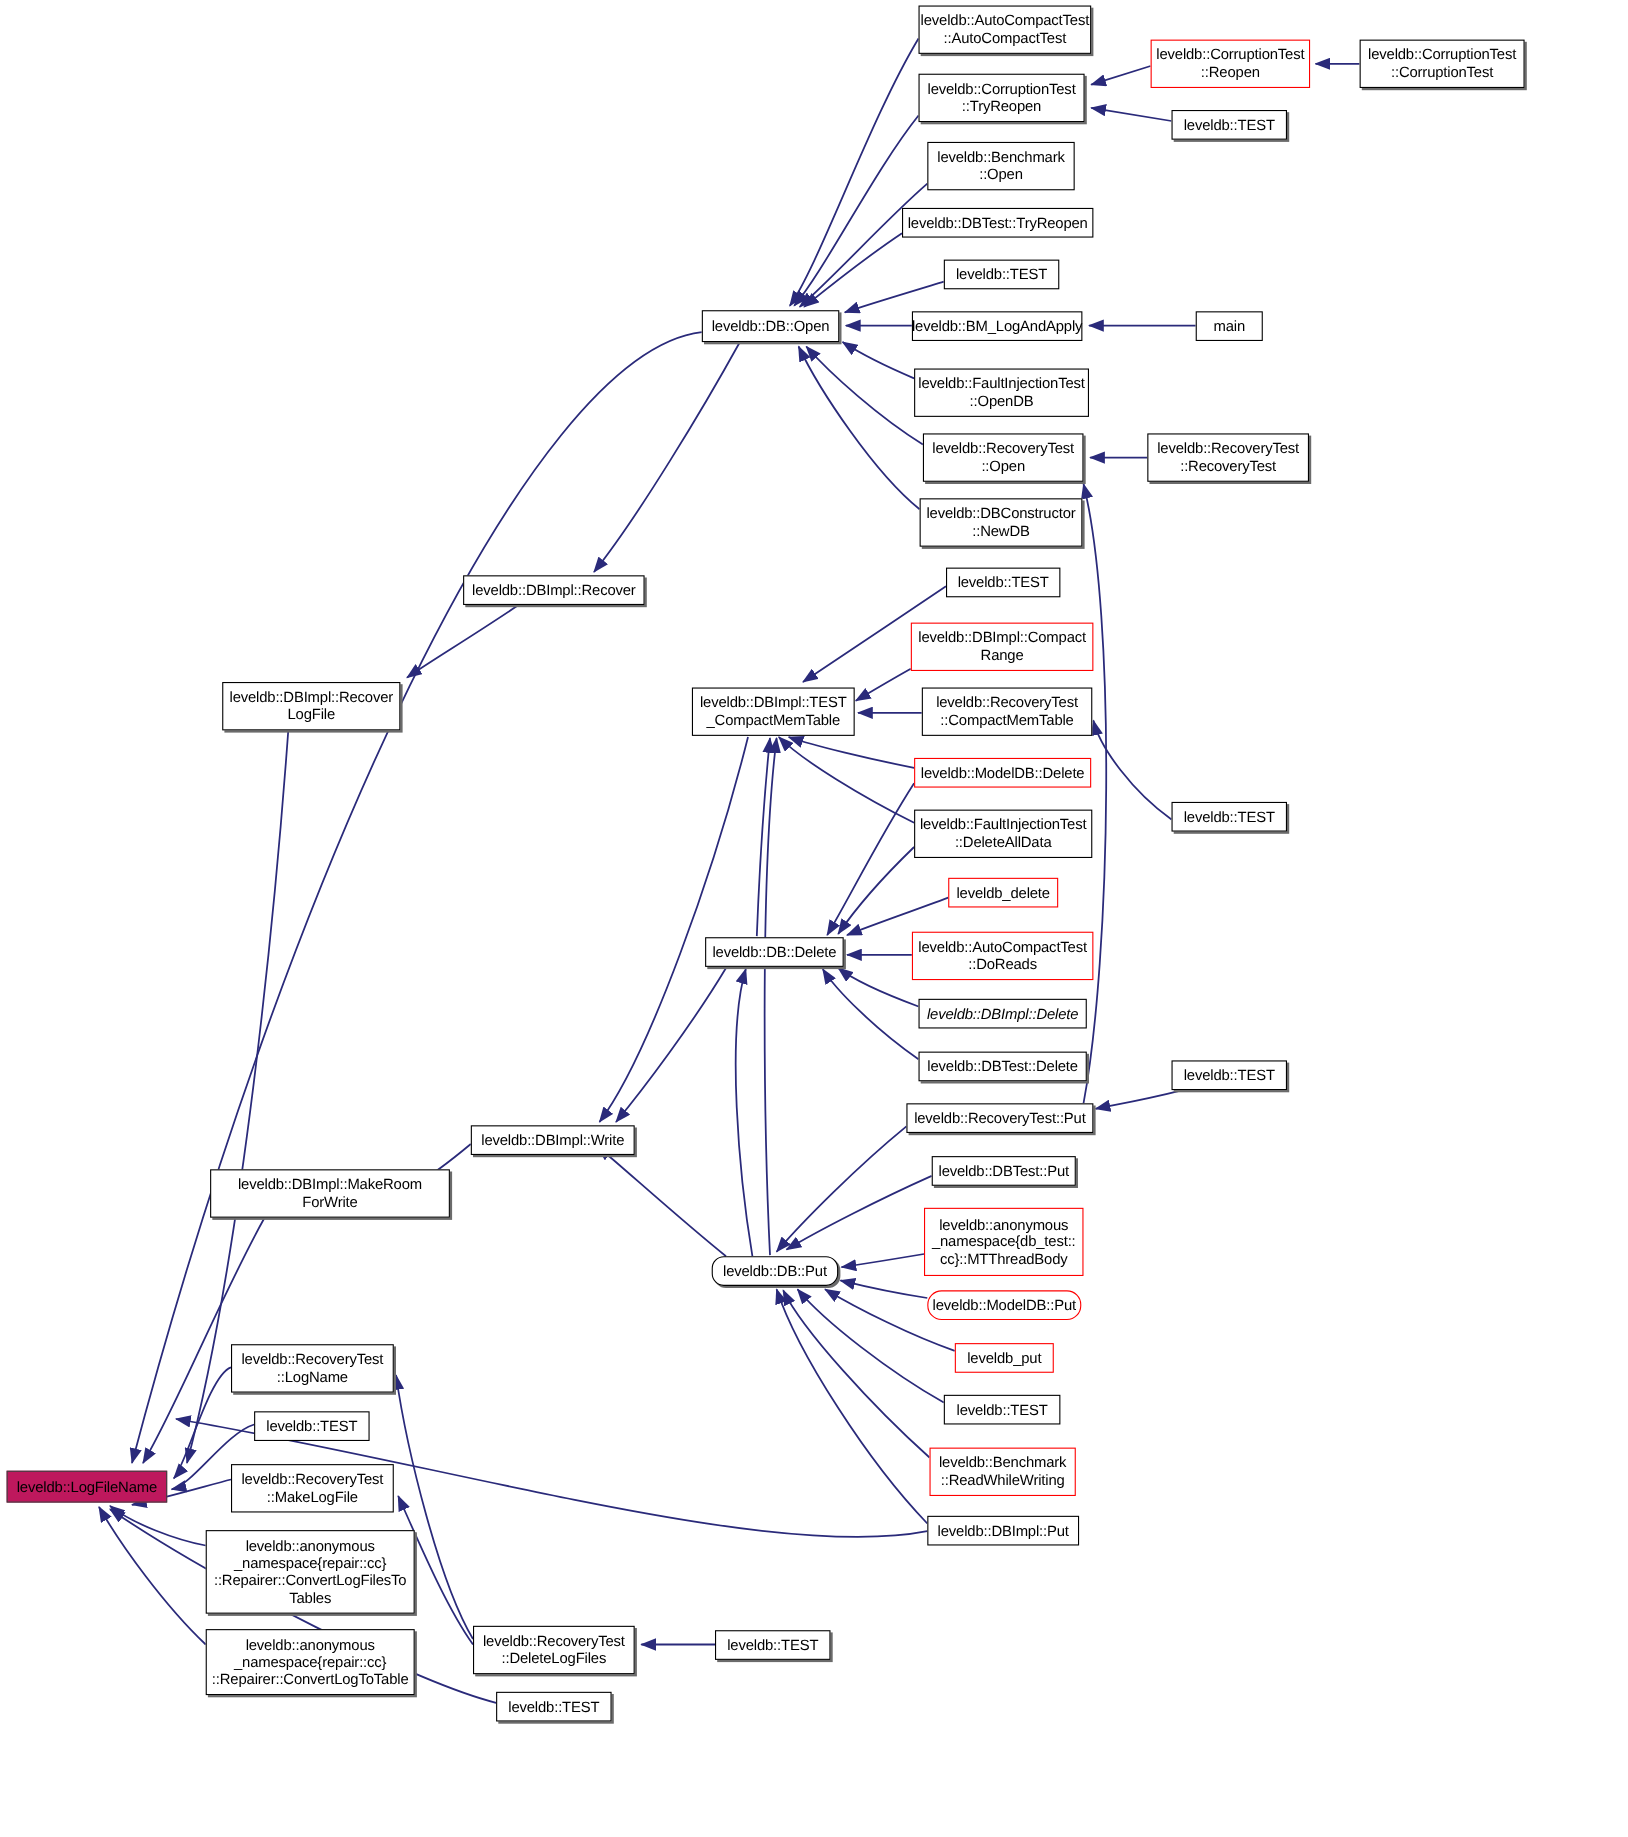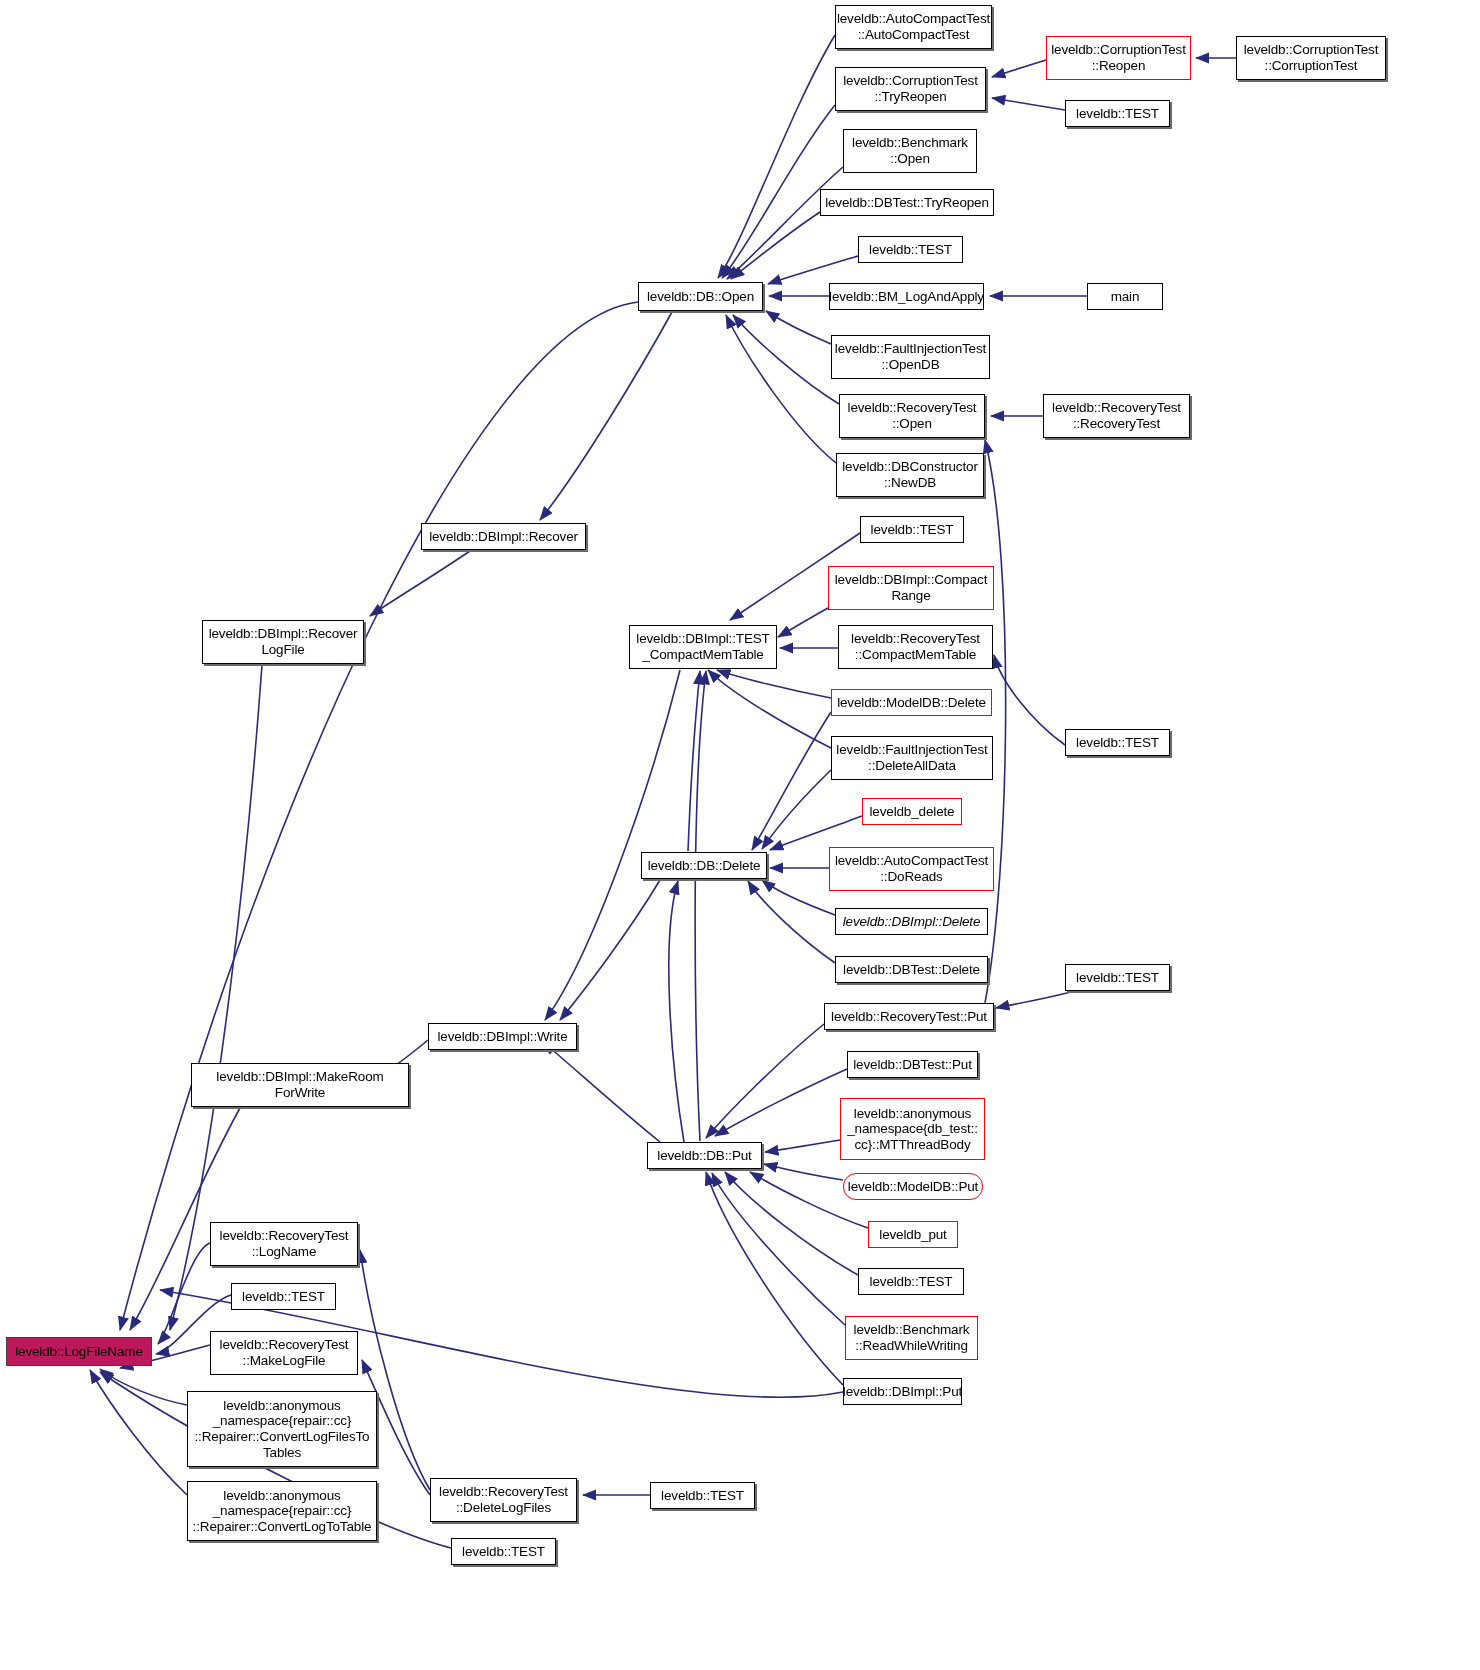--- a/index.html
+++ b/index.html
@@ -133,21 +133,21 @@
       <div class="gnode red" style="left: 1046px; top: 36px; width: 145px; height: 44px;">leveldb::CorruptionTest
 ::Reopen</div>
       <div class="gnode shadow" style="left: 1236px; top: 36px; width: 150px; height: 44px;">leveldb::CorruptionTest
 ::CorruptionTest</div>
       <div class="gnode shadow" style="left: 1065px; top: 100px; width: 105px; height: 27px;">leveldb::TEST</div>
       <div class="gnode" style="left: 843px; top: 129px; width: 134px; height: 44px;">leveldb::Benchmark
 ::Open</div>
       <div class="gnode" style="left: 820px; top: 189px; width: 174px; height: 27px; text-align: center;">leveldb::DBTest::TryReopen</div>
       <div class="gnode" style="left: 858px; top: 236px; width: 105px; height: 27px;">leveldb::TEST</div>
       <div class="gnode" style="left: 829px; top: 283px; width: 155px; height: 27px;">leveldb::BM_LogAndApply</div>
-      <div class="gnode" style="left: 1087px; top: 283px; width: 76px; height: 27px;">main</div>
+      <div class="gnode" style="left: 1087px; top: 283px; width: 61px; height: 27px;">main</div>
       <div class="gnode" style="left: 831px; top: 335px; width: 159px; height: 44px;">leveldb::FaultInjectionTest
 ::OpenDB</div>
       <div class="gnode shadow" style="left: 839px; top: 394px; width: 146px; height: 44px;">leveldb::RecoveryTest
 ::Open</div>
       <div class="gnode shadow" style="left: 1043px; top: 394px; width: 147px; height: 44px;">leveldb::RecoveryTest
 ::RecoveryTest</div>
       <div class="gnode shadow" style="left: 836px; top: 453px; width: 148px; height: 44px;">leveldb::DBConstructor
 ::NewDB</div>
       <div class="gnode shadow" style="left: 421px; top: 523px; width: 165px; height: 27px;">leveldb::DBImpl::Recover</div>
       <div class="gnode shadow" style="left: 202px; top: 620px; width: 162px; height: 44px;">leveldb::DBImpl::Recover
@@ -166,27 +166,27 @@
       <div class="gnode red" style="left: 829px; top: 847px; width: 165px; height: 44px;">leveldb::AutoCompactTest
 ::DoReads</div>
       <div class="gnode shadow" style="left: 641px; top: 852px; width: 126px; height: 27px;">leveldb::DB::Delete</div>
       <div class="gnode" style="left: 835px; top: 908px; width: 153px; height: 27px; font-style: italic;">leveldb::DBImpl::Delete</div>
       <div class="gnode shadow" style="left: 835px; top: 956px; width: 153px; height: 27px;">leveldb::DBTest::Delete</div>
       <div class="gnode shadow" style="left: 824px; top: 1003px; width: 170px; height: 27px;">leveldb::RecoveryTest::Put</div>
       <div class="gnode shadow" style="left: 847px; top: 1051px; width: 131px; height: 27px;">leveldb::DBTest::Put</div>
       <div class="gnode red" style="left: 840px; top: 1098px; width: 145px; height: 62px;">leveldb::anonymous
 _namespace{db_test::
 cc}::MTThreadBody</div>
-      <div class="gnode shadow" style="left: 647px; top: 1142px; width: 115px; height: 27px;">leveldb::DB::Put</div>
+      <div class="gnode shadow" style="left: 647px; top: 1142px; width: 115px; height: 27px; border-radius: 11px;">leveldb::DB::Put</div>
       <div class="gnode red" style="left: 843px; top: 1173px; width: 140px; height: 27px; border-radius: 13px;">leveldb::ModelDB::Put</div>
       <div class="gnode red" style="left: 868px; top: 1221px; width: 90px; height: 27px;">leveldb_put</div>
       <div class="gnode" style="left: 858px; top: 1268px; width: 106px; height: 27px;">leveldb::TEST</div>
       <div class="gnode red" style="left: 845px; top: 1316px; width: 133px; height: 44px;">leveldb::Benchmark
 ::ReadWhileWriting</div>
-      <div class="gnode" style="left: 843px; top: 1378px; width: 119px; height: 27px;">leveldb::DBImpl::Put</div>
+      <div class="gnode" style="left: 843px; top: 1378px; width: 138px; height: 27px;">leveldb::DBImpl::Put</div>
       <div class="gnode shadow" style="left: 428px; top: 1023px; width: 149px; height: 27px;">leveldb::DBImpl::Write</div>
       <div class="gnode shadow" style="left: 191px; top: 1063px; width: 218px; height: 44px;">leveldb::DBImpl::MakeRoom
 ForWrite</div>
       <div class="gnode shadow" style="left: 1065px; top: 729px; width: 105px; height: 27px;">leveldb::TEST</div>
       <div class="gnode shadow" style="left: 1065px; top: 964px; width: 105px; height: 27px;">leveldb::TEST</div>
       <div class="gnode shadow" style="left: 210px; top: 1222px; width: 148px; height: 44px;">leveldb::RecoveryTest
 ::LogName</div>
       <div class="gnode" style="left: 231px; top: 1283px; width: 105px; height: 27px;">leveldb::TEST</div>
       <div class="gnode" style="left: 210px; top: 1331px; width: 148px; height: 44px;">leveldb::RecoveryTest
 ::MakeLogFile</div>

